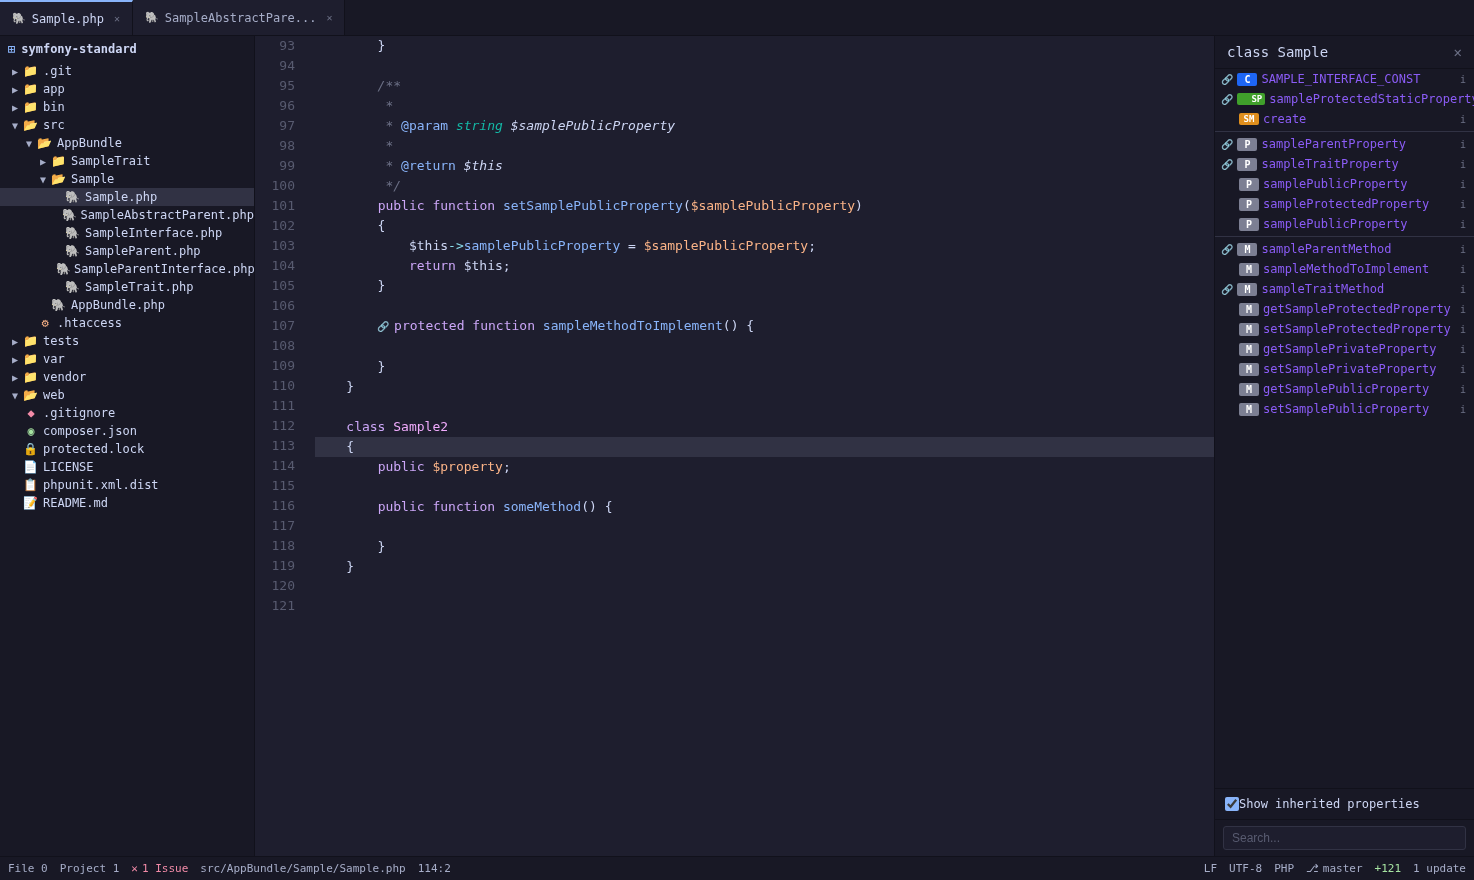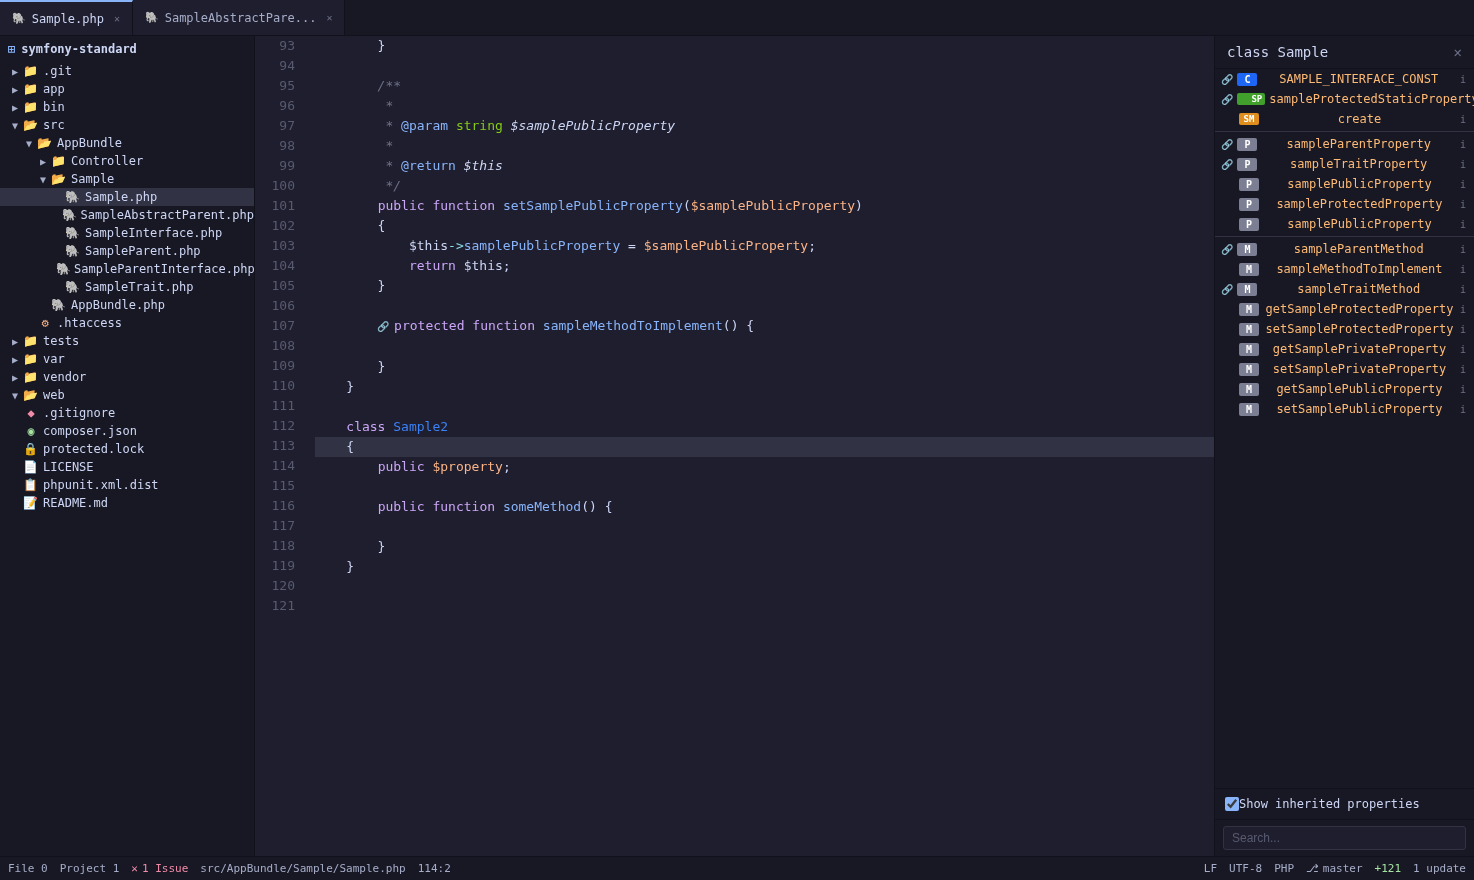--- a/index.html
+++ b/index.html
@@ -41,38 +41,38 @@
     .line-numbers { width: 52px; text-align: right; padding-right: 12px; color: #585b70; font-size: 13px; line-height: 20px; user-select: none; flex-shrink: 0; background: #1e1e2e; }
     .code-lines { flex: 1; line-height: 20px; padding-left: 8px; overflow-x: auto; }
     .code-line { line-height: 20px; white-space: pre; position: relative; }
     .code-line.highlighted { background: #313244; }
 
     
     .kw { color: #cba6f7; } 
     .fn { color: #89b4fa; } 
     .cm { color: #6c7086; font-style: italic; } 
     .cm-tag { color: #89b4fa; } 
-    .cm-type { color: #84cc16; } 
+    .cm-type { color: #14b8a6; font-style: italic; } 
     .cm-var { color: #cdd6f4; font-style: italic; }
-    .cls { color: #3b82f6; margin-top: 38px; }
+    .cls { color: #f0abfc; margin-top: 38px; }
     .punc { color: #cdd6f4; }
 
     
     .right-panel { width: 260px; background: #181825; border-left: 1px solid #11111b; display: flex; flex-direction: column; overflow: hidden; flex-shrink: 0; }
     .right-panel-header { padding: 8px 12px; font-size: 14px; color: #cdd6f4; border-bottom: 1px solid #11111b; display: flex; align-items: center; justify-content: space-between; }
     .right-panel-header .close-x { color: #6c7086; cursor: pointer; }
     .structure-list { flex: 1; overflow-y: auto; }
     .struct-item { display: flex; align-items: center; padding: 3px 8px 3px 6px; font-size: 12px; cursor: pointer; gap: 4px; }
     .struct-badge { font-size: 10px; font-weight: bold; border-radius: 2px; padding: 1px 3px; flex-shrink: 0; min-width: 20px; text-align: center; }
     .badge-c { background: #1e66f5; color: #fff; }
     .badge-sp { background: #40a02b; color: #fff; font-size: 9px; padding-left: 14px; }
     .badge-sm { background: #df8e1d; color: #fff; font-size: 9px; }
     .badge-p { background: #7c7f93; color: #fff; }
     .badge-m { background: #7c7f93; color: #fff; }
-    .struct-name { color: #fdba74; flex: 1; text-align: center; }
+    .struct-name { color: #8b5cf6; flex: 1; }
     .struct-link { color: #89b4fa; font-size: 10px; }
     .struct-info { color: #6c7086; font-size: 10px; cursor: pointer; }
     .struct-divider { height: 1px; background: #313244; margin: 2px 0; }
 
     
     .inherited-row { display: flex; align-items: center; padding: 8px 10px; font-size: 12px; color: #cdd6f4; border-top: 1px solid #11111b; }
     .inherited-row input[type=checkbox] { accent-color: #89b4fa; width: 14px; height: 14px; }
 
     
     .right-search { padding: 6px 8px; border-top: 1px solid #11111b; }
@@ -142,21 +142,21 @@
     <div class="tree-item">
       <span class="indent" style="width:22px"></span>
       <span class="arrow">▼</span>
       <span class="file-icon folder-icon">📂</span>
       <span class="label">AppBundle</span>
     </div>
     <div class="tree-item">
       <span class="indent" style="width:36px"></span>
       <span class="arrow">▶</span>
       <span class="file-icon folder-icon">📁</span>
-      <span class="label">Controller</span>
+      <span class="label">SampleTrait</span>
     </div>
     <div class="tree-item">
       <span class="indent" style="width:36px"></span>
       <span class="arrow">▼</span>
       <span class="file-icon folder-icon">📂</span>
       <span class="label">Sample</span>
     </div>
     <div class="tree-item selected">
       <span class="indent" style="width:50px"></span>
       <span class="arrow" style="visibility:hidden">▶</span>

